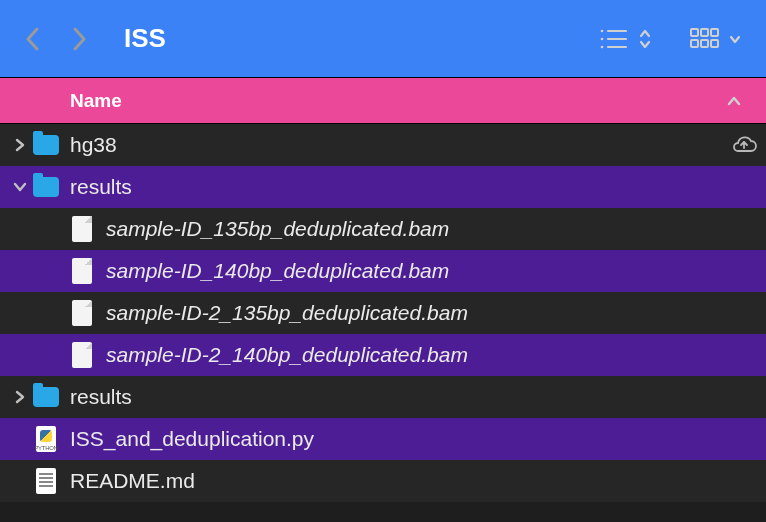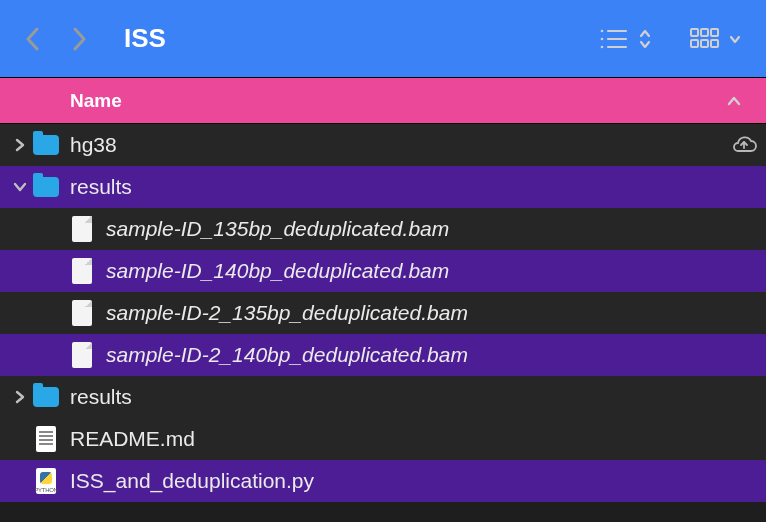--- a/index.html
+++ b/index.html
@@ -257,27 +257,27 @@
       <span class="disclosure">
         <svg width="12" height="14" viewBox="0 0 12 14">
           <polyline points="3,2 9,7 3,12" fill="none" class="chev" stroke-width="2.4" stroke-linecap="round" stroke-linejoin="round"></polyline>
         </svg>
       </span>
       <span class="icon-slot">
         <div class="folder-icon"></div>
       </span>
       <span class="label">results</span>
     </div>
+    <div class="row indent-0 stripe-b">
+      <span class="disclosure"></span>
+      <span class="icon-slot">
+        <div class="py-icon">PYTHON</div>
+      </span>
+      <span class="label">ISS_and_deduplication.py</span>
+    </div>
     <div class="row indent-0 stripe-a">
       <span class="disclosure"></span>
       <span class="icon-slot">
         <div class="md-icon"></div>
       </span>
       <span class="label">README.md</span>
     </div>
-    <div class="row indent-0 stripe-b">
-      <span class="disclosure"></span>
-      <span class="icon-slot">
-        <div class="py-icon">PYTHON</div>
-      </span>
-      <span class="label">ISS_and_deduplication.py</span>
-    </div>
   </div>
 
 </body></html>

